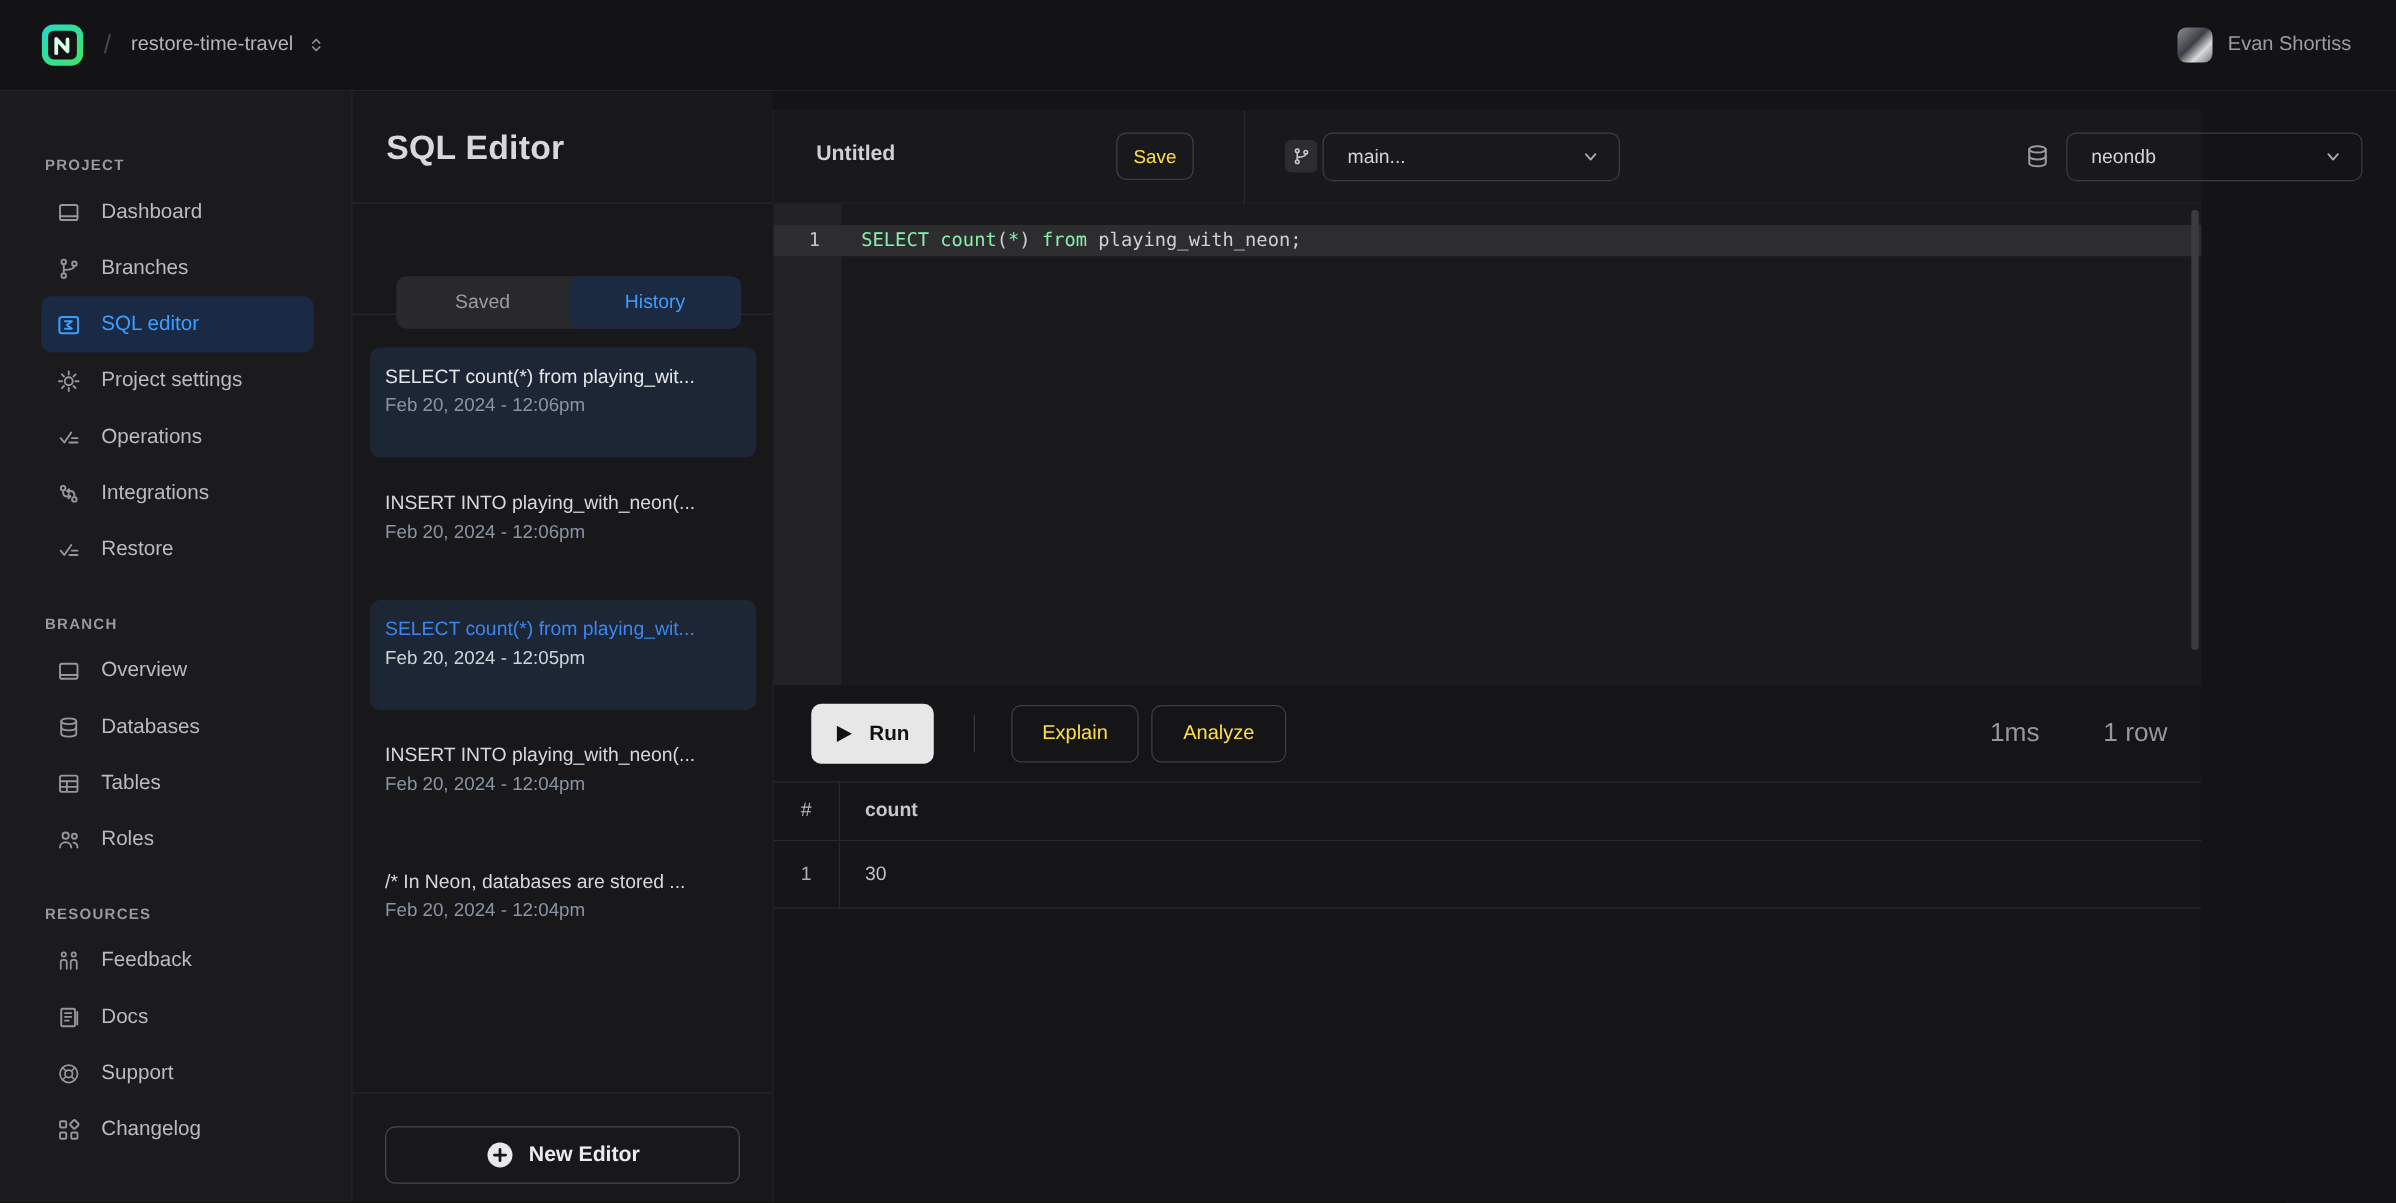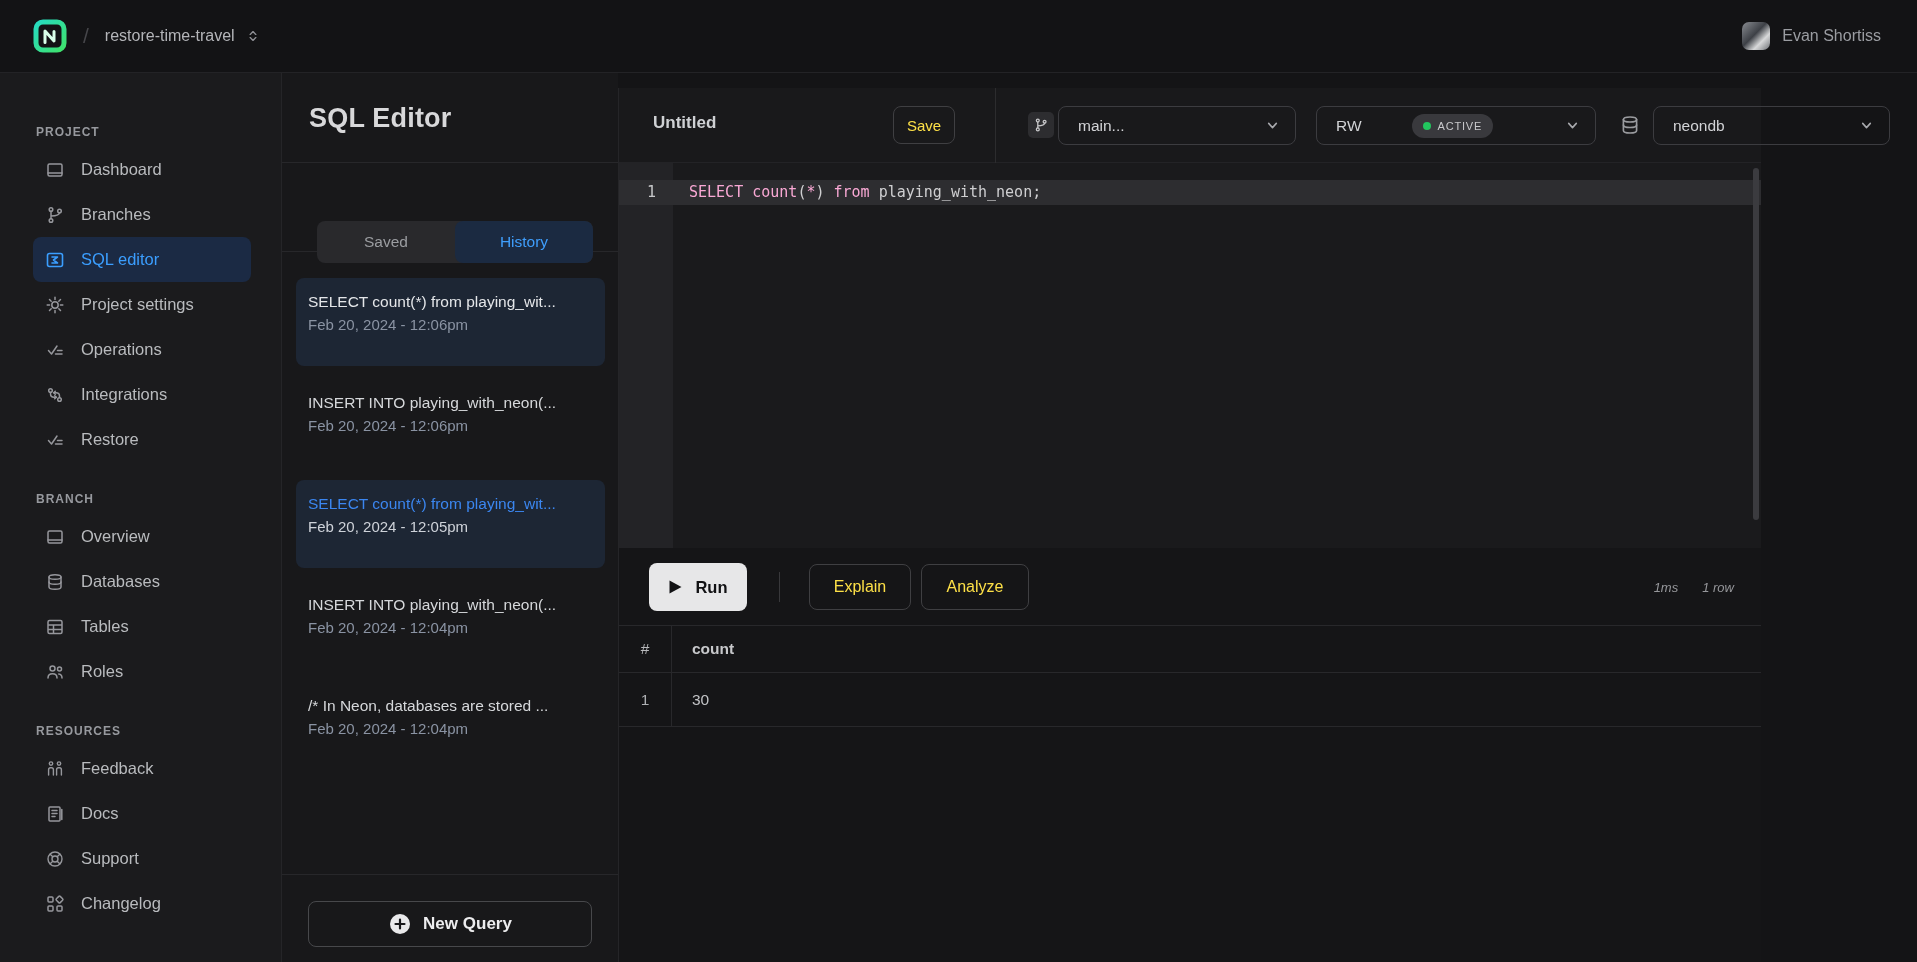--- a/index.html
+++ b/index.html
@@ -83,32 +83,32 @@
   .dot{width:8px;height:8px;border-radius:50%;background:#22c55e;}
   .dbicon{position:absolute;left:1000px;top:25px;color:#9a9b9f;display:inline-flex;}
   .dbicon svg{width:22px;height:24px;}
 
   .editor{position:absolute;left:0;top:75px;width:100%;height:385px;background:#1a1a1c;cursor:text;}
   .gutter{position:absolute;left:0;top:0;width:54px;height:100%;background:#232326;}
   .codeline{position:absolute;left:0;top:17px;width:100%;height:25px;background:#2d2d30;display:flex;
             font-family:"DejaVu Sans Mono",monospace;font-size:15px;line-height:25px;}
   .lnum{width:54px;text-align:right;padding-right:17px;color:#c6c7c9;}
   .code{margin-left:16px;white-space:pre;color:#cfcfd1;}
-  .tok-keyword{color:#f9a8d4;}
+  .tok-keyword{color:#86efac;}
   .tok-plain{color:#cfcfd1;}
 
   .runrow{position:absolute;left:0;top:460px;width:100%;height:78px;border-bottom:1px solid #28282b;}
   .run{position:absolute;left:30px;top:15px;width:98px;height:48px;background:#e7e7e8;border:none;border-radius:8px;
        color:#121214;font-size:16.5px;font-weight:600;display:flex;align-items:center;justify-content:center;gap:12px;}
   .play svg{width:15px;height:16px;display:block;}
   .vdiv2{position:absolute;left:160px;top:24px;width:1px;height:30px;background:#38383b;}
   .explain{position:absolute;left:190px;top:16px;width:102px;height:46px;font-size:16px;}
   .analyze{position:absolute;left:302px;top:16px;width:108px;height:46px;font-size:16px;}
-  .stats{position:absolute;right:27px;top:0;height:78px;display:flex;align-items:center;gap:24px;
-         color:#96979b;font-size:13px;font-style:italic;}
+  .stats{position:absolute;right:27px;top:0;height:78px;display:flex;align-items:center;gap:51px;
+         color:#96979b;font-size:21px;}
 
   .results{position:absolute;left:0;top:538px;width:100%;}
   .trow{display:flex;border-bottom:1px solid #28282b;}
   .thead{height:47px;}
   .tdata{height:54px;}
   .tc{display:flex;align-items:center;}
   .c1{width:53px;justify-content:center;border-right:1px solid #28282b;color:#aeb0b3;font-size:15.5px;}
   .c2{padding-left:20px;color:#c2c3c6;font-size:15.5px;}
   .thead .c2{font-weight:700;color:#c7c8cb;}
   .thead .c1{color:#b8b9bc;}
@@ -343,21 +343,21 @@
         </div>
       </div>
     <div class="qp-foot">
       <button class="new-query">
         <span class="plusicon">
           <svg viewBox="0 0 24 24">
             <circle cx="12" cy="12" r="10" fill="#e9e9eb"></circle>
             <path d="M12 7.5v9M7.5 12h9" stroke="#17171a" stroke-width="2.2" stroke-linecap="round"></path>
           </svg>
         </span>
-        <span>New Query</span>
+        <span>New Editor</span>
       </button>
     </div>
   </aside>
 
   <main class="main">
     <div class="etoolbar">
       <span class="untitled">Untitled</span>
       <button class="btn outline save">Save</button>
       <div class="vdiv"></div>
 
@@ -371,32 +371,20 @@
         </span>
       <button class="select sel-branch">
         <span>main...</span>
         <span class="chev">
             <svg viewBox="0 0 20 20" fill="none" stroke="currentColor" stroke-width="1.8" stroke-linecap="round" stroke-linejoin="round">
               <path d="M5.5 7.5l4.5 5 4.5-5"></path>
             </svg>
           </span>
       </button>
 
-      <button class="select sel-compute">
-        <span>RW</span>
-        <span class="badge">
-          <span class="dot"></span>
-          <span>ACTIVE</span>
-        </span>
-        <span class="chev">
-            <svg viewBox="0 0 20 20" fill="none" stroke="currentColor" stroke-width="1.8" stroke-linecap="round" stroke-linejoin="round">
-              <path d="M5.5 7.5l4.5 5 4.5-5"></path>
-            </svg>
-          </span>
-      </button>
 
       <span class="dbicon">
           <svg viewBox="0 0 20 20" fill="none" stroke="currentColor" stroke-width="1.5" stroke-linecap="round">
             <ellipse cx="10" cy="5" rx="6" ry="2.3"></ellipse>
             <path d="M4 5v10c0 1.3 2.7 2.3 6 2.3s6-1 6-2.3V5"></path>
             <path d="M4 10c0 1.3 2.7 2.3 6 2.3s6-1 6-2.3"></path>
           </svg>
         </span>
       <button class="select sel-db">
         <span>neondb</span>

